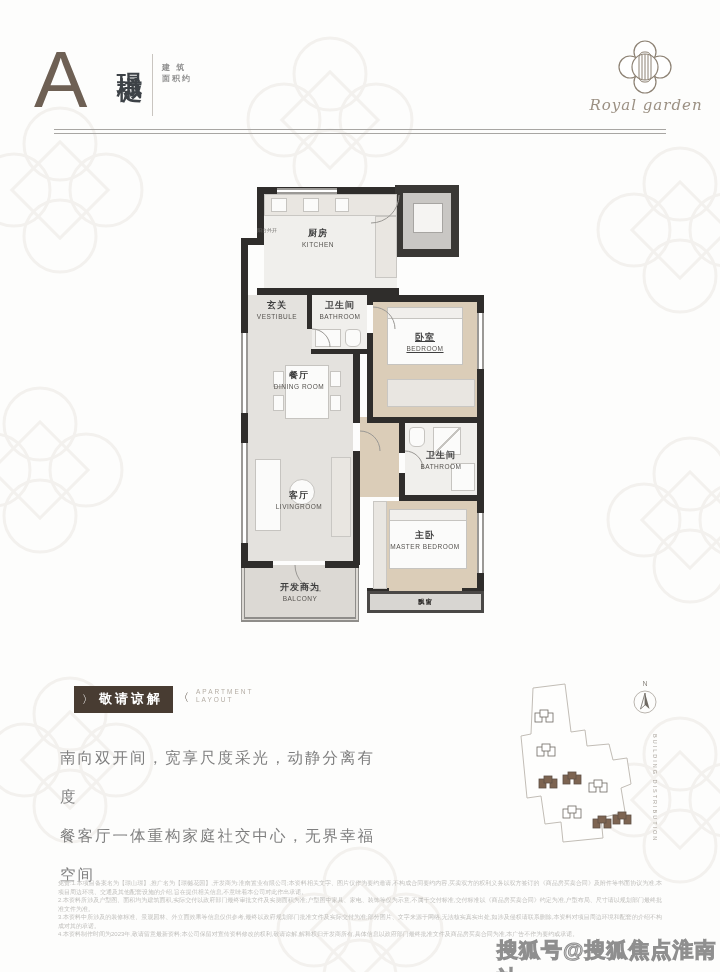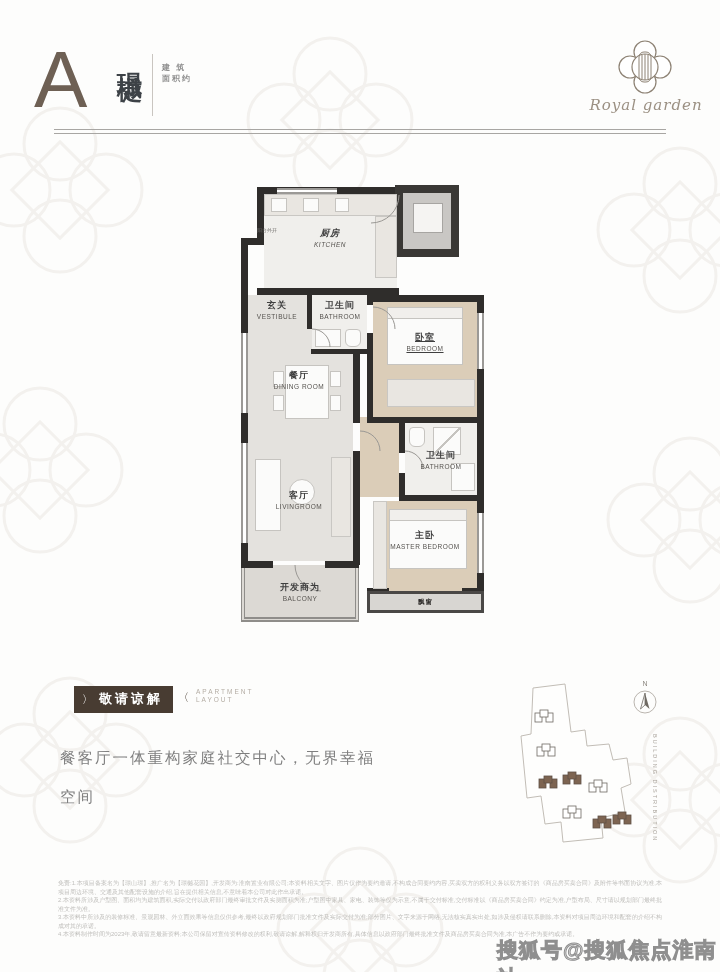--- a/index.html
+++ b/index.html
@@ -194,21 +194,21 @@
       <g fill="none" stroke="#9a9894" stroke-width="1">
         <path d="M162,12 A28,28 0 0 1 134,40"></path>
         <path d="M136,124 A22,22 0 0 1 158,146"></path>
         <path d="M123,248 A20,20 0 0 1 143,268"></path>
         <path d="M168,268 A18,18 0 0 1 186,286"></path>
         <path d="M58,382 A26,26 0 0 0 84,408"></path>
         <path d="M75,146 A18,18 0 0 1 93,164"></path>
       </g>
     </svg>
 
-    <div class="rlabel" style="left:53px;top:44px;width:80px;font-style:italic;">
+    <div class="rlabel" style="left:41px;top:44px;width:80px;">
       <div class="cn">厨房</div>
       <div class="en">KITCHEN</div>
     </div>
     <div class="rlabel" style="left:8px;top:116px;width:64px;">
       <div class="cn">玄关</div>
       <div class="en">VESTIBULE</div>
     </div>
     <div class="rlabel" style="left:72px;top:116px;width:62px;">
       <div class="cn">卫生间</div>
       <div class="en">BATHROOM</div>
@@ -243,20 +243,21 @@
   <div class="abs" id="analysis-badge">
     <span class="arrow">〉</span>
     <span>敬请谅解</span>
   </div>
   <div class="abs" id="badge-arrow-right">〈</div>
   <div class="abs" id="analysis-sub">
     <div>APARTMENT</div>
     <div>LAYOUT</div>
   </div>
   <div class="abs" id="analysis-text">
+    <div>南向双开间，宽享尺度采光，动静分离有度</div>
     <div>餐客厅一体重构家庭社交中心，无界幸福空间</div>
 
   </div>
 
   <svg class="abs" id="siteplan" width="170" height="195" viewBox="0 0 170 195">
     <defs>
       <g id="bldg">
         <rect x="0" y="3" width="7" height="9"></rect>
         <rect x="11" y="3" width="7" height="9"></rect>
         <rect x="5" y="0" width="8" height="7"></rect>

